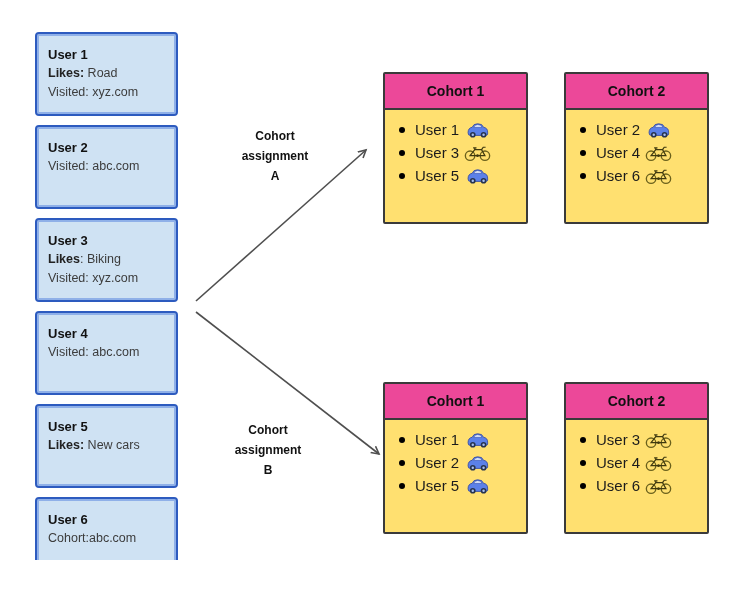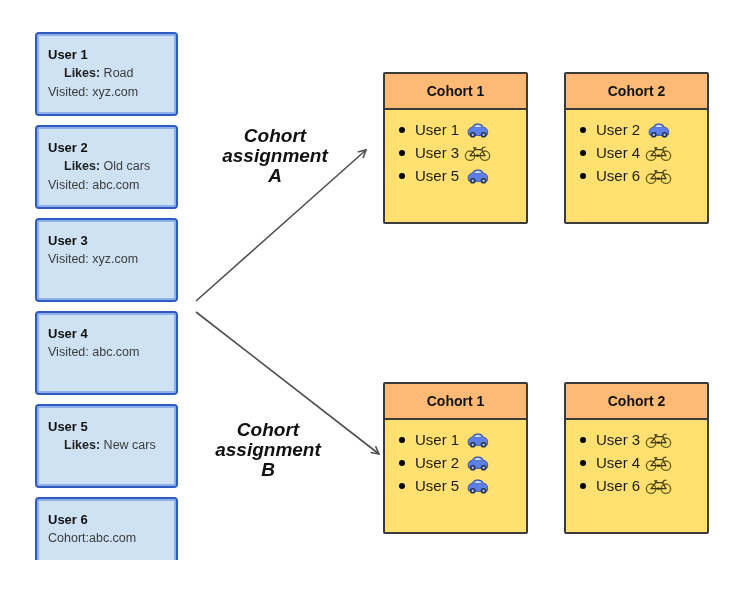--- a/index.html
+++ b/index.html
@@ -11,36 +11,36 @@
              background:#cfe2f3;border:2px solid #2d5bbf;border-radius:4px;
              box-shadow:inset 0 0 0 2px #8fb0e8;padding:11px 6px 0 11px;}
   .user-card:nth-child(1){top:32px}
   .user-card:nth-child(2){top:125px}
   .user-card:nth-child(3){top:218px}
   .user-card:nth-child(4){top:311px}
   .user-card:nth-child(5){top:404px}
   .user-card:nth-child(6){top:497px}
   .card-title{font-size:13px;font-weight:bold;color:#111;line-height:19px;}
   .card-line{font-size:12.5px;color:#3c3c3c;line-height:19px;white-space:nowrap;}
-  .card-line b{color:#222;margin-left:16px;}
+  .card-line b{color:#222;}
 
   
   .assign-label{position:absolute;width:140px;text-align:center;font-weight:bold;
-                font-size:19px;line-height:20px;color:#111;font-style:italic;}
+                font-size:12px;line-height:20px;color:#111;}
   .assign-a{left:205px;top:126px;}
   .assign-b{left:198px;top:420px;}
 
   
   .cohort-box{position:absolute;width:145px;box-sizing:border-box;
               background:#ffe070;border:2px solid #3a3a3a;border-radius:2px;}
   .pos-a1{left:383px;top:72px}
   .pos-a2{left:564px;top:72px}
   .pos-b1{left:383px;top:382px}
   .pos-b2{left:564px;top:382px}
-  .cohort-header{height:34px;background:#fdba74;border-bottom:2px solid #3a3a3a;
+  .cohort-header{height:34px;background:#ec4899;border-bottom:2px solid #3a3a3a;
                  display:flex;align-items:center;justify-content:center;
                  font-weight:bold;font-size:14px;color:#111;}
   .cohort-list{list-style:none;margin:0;padding:8px 0 0 8px;height:112px;box-sizing:border-box;}
   .member{display:flex;align-items:center;height:23px;font-size:15px;color:#1c1c1c;}
   .bullet{width:6px;height:6px;background:#000;border-radius:50%;margin:0 10px 0 6px;flex:none;}
   .icon{margin-left:5px;display:inline-flex;line-height:0;}
 
   
   .arrows{position:absolute;left:0;top:0;width:755px;height:612px;pointer-events:none;}
 </style>
@@ -50,25 +50,25 @@
 <div class="canvas">
 
   <div>
     <div class="user-card">
       <div class="card-title">User 1</div>
       <div class="card-line"><b>Likes:</b><span> Road</span></div>
       <div class="card-line">Visited: xyz.com</div>
     </div>
     <div class="user-card">
       <div class="card-title">User 2</div>
-      <div class="card-line"><b>Likes:</b><span> Old cars</span></div>
       <div class="card-line">Visited: abc.com</div>
     </div>
     <div class="user-card">
       <div class="card-title">User 3</div>
+      <div class="card-line"><b>Likes</b><span>: Biking</span></div>
       <div class="card-line">Visited: xyz.com</div>
     </div>
     <div class="user-card">
       <div class="card-title">User 4</div>
       <div class="card-line">Visited: abc.com</div>
     </div>
     <div class="user-card">
       <div class="card-title">User 5</div>
       <div class="card-line"><b>Likes:</b><span> New cars</span></div>
     </div>

